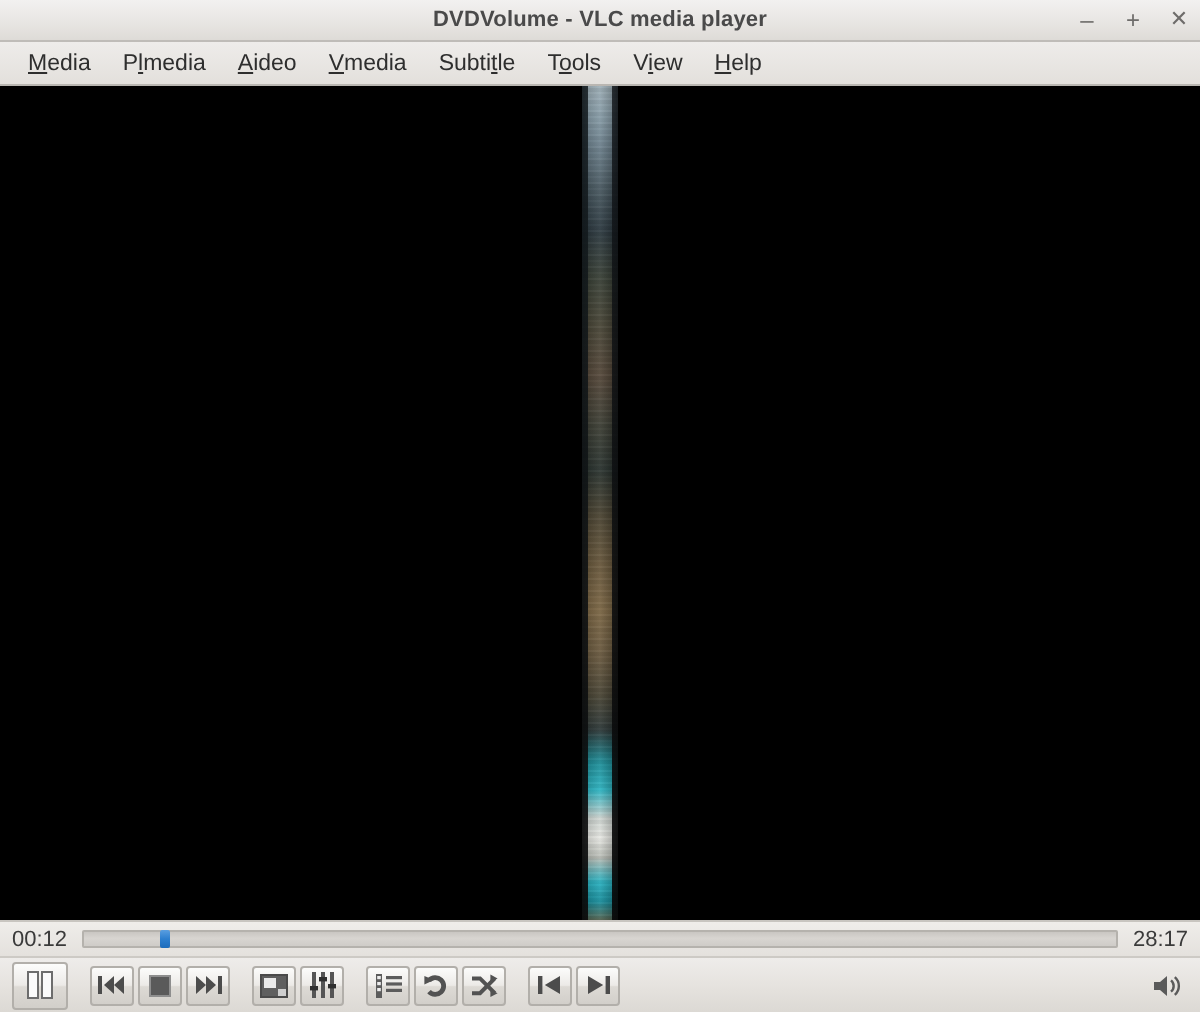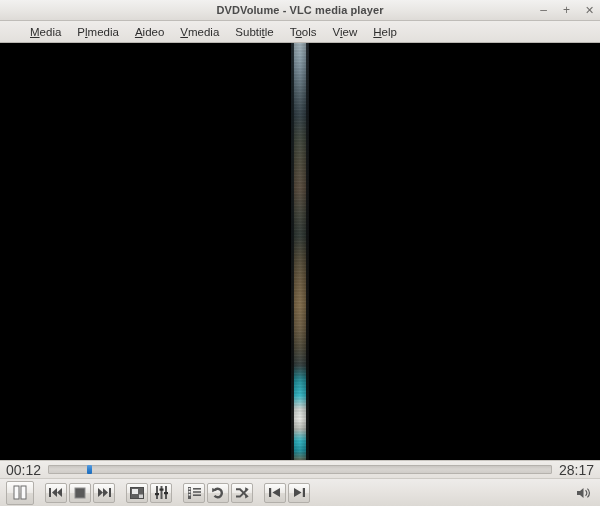--- a/index.html
+++ b/index.html
@@ -62,21 +62,21 @@
   .win-btn.close { font-size: 11px; }
 
   
   .menubar {
     height: 22px;
     flex: 0 0 22px;
     background: linear-gradient(to bottom, #eeecea 0%, #e3e0dc 100%);
     border-bottom: 1px solid #b9b6b1;
     display: flex;
     align-items: center;
-    padding-left: 22px;
+    padding-left: 6px;
     box-sizing: border-box;
   }
   .menu-item {
     font-size: 11.5px;
     color: #2e2e2e;
     padding: 2px 8px 2px 8px;
     cursor: default;
     white-space: nowrap;
   }
   .menu-item u { text-decoration: underline; }
@@ -168,21 +168,21 @@
     height: 18px;
     background: linear-gradient(to bottom, #efedea 0%, #e4e1dd 100%);
     border-top: 1px solid #c8c5c0;
     display: flex;
     align-items: center;
     padding: 0 6px;
     box-sizing: border-box;
     gap: 7px;
   }
   .time-label {
-    font-size: 14px;
+    font-size: 11px;
     color: #3a3a3a;
     font-family: "Liberation Sans", sans-serif;
     white-space: nowrap;
   }
   .seek-track {
     position: relative;
     flex: 1 1 auto;
     height: 7px;
     background: linear-gradient(to bottom, #c9c6c2 0%, #d8d5d1 45%, #cfccc8 100%);
     border: 1px solid #b5b2ad;

